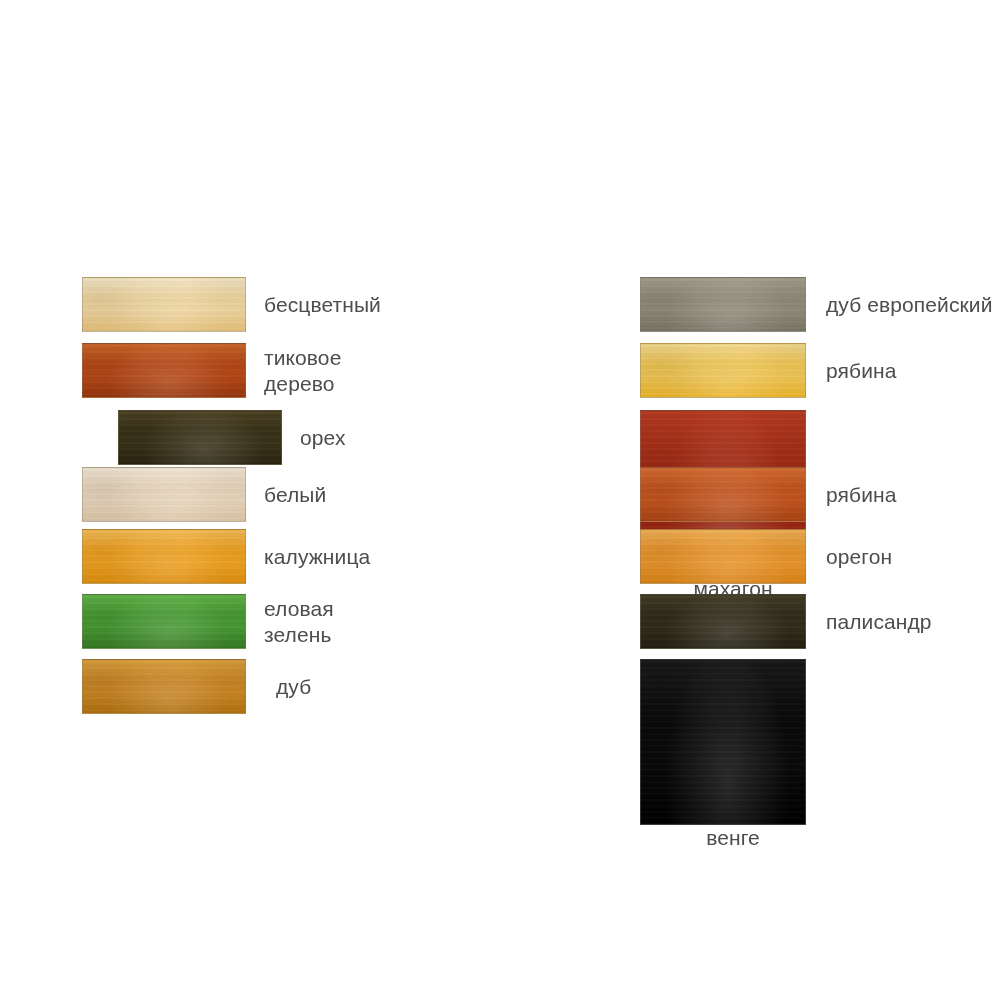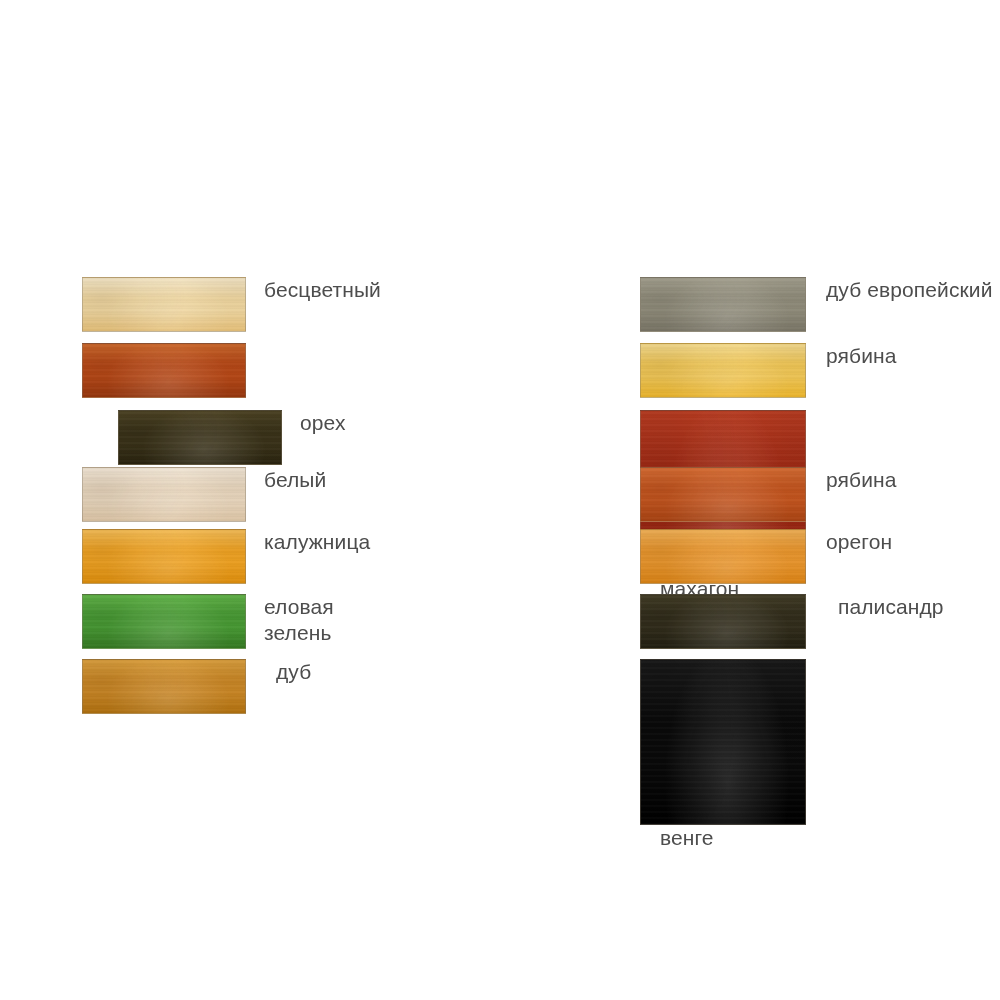--- a/index.html
+++ b/index.html
@@ -27,20 +27,21 @@
   .column {
     position: absolute;
     top: 277px;
   }
   .column.left  { left: 42px;  width: 380px; }
   .column.right { left: 600px; width: 400px; }
 
   .swatch-row {
     position: relative;
     display: flex;
+    align-items: center;
     padding-left: 40px;
   }
 
   .swatch {
     position: relative;
     width: 164px;
     height: 55px;
     flex: 0 0 164px;
     border: 1px solid rgba(120,110,95,0.45);
     box-sizing: border-box;
@@ -98,20 +99,22 @@
           <div class="figure"></div>
           <div class="grain"></div>
         </div>
         <div class="label">бесцветный</div>
       </div>
       <div class="swatch-row" style="position: absolute; top: 66px; left: 0px;">
         <div class="swatch" style="background: linear-gradient(rgb(208, 105, 44) 0%, rgb(187, 74, 23) 38%, rgb(187, 74, 23) 62%, rgb(152, 55, 14) 100%);">
           <div class="figure"></div>
           <div class="grain"></div>
         </div>
+        <div class="label">тиковое
+дерево</div>
       </div>
       <div class="swatch-row" style="position: absolute; top: 133px; left: 0px; margin-left: 36px;">
         <div class="swatch" style="background: linear-gradient(rgb(78, 68, 36) 0%, rgb(59, 51, 25) 38%, rgb(59, 51, 25) 62%, rgb(42, 36, 15) 100%);">
           <div class="figure"></div>
           <div class="grain"></div>
         </div>
         <div class="label">орех</div>
       </div>
       <div class="swatch-row" style="position: absolute; top: 190px; left: 0px;">
         <div class="swatch" style="background: linear-gradient(rgb(248, 236, 219) 0%, rgb(239, 220, 194) 38%, rgb(239, 220, 194) 62%, rgb(224, 200, 168) 100%);">
@@ -172,21 +175,21 @@
         </div>
         <div class="label">рябина</div>
       </div>
       <div class="swatch-row" style="position: absolute; top: 252px; left: 0px;">
         <div class="swatch" style="background: linear-gradient(rgb(247, 181, 88) 0%, rgb(240, 154, 46) 38%, rgb(240, 154, 46) 62%, rgb(221, 132, 21) 100%);">
           <div class="figure"></div>
           <div class="grain"></div>
         </div>
         <div class="label">орегон</div>
       </div>
-      <div class="swatch-row" style="position: absolute; top: 317px; left: 0px; gap: 12px;">
+      <div class="swatch-row" style="position: absolute; top: 317px; left: 0px;">
         <div class="swatch" style="background: linear-gradient(rgb(68, 62, 39) 0%, rgb(51, 46, 28) 38%, rgb(51, 46, 28) 62%, rgb(34, 31, 17) 100%);">
           <div class="figure"></div>
           <div class="grain"></div>
         </div>
         <div class="label">палисандр</div>
       </div>
       <div class="swatch-row" style="position: absolute; top: 382px; left: 0px; flex-direction: column;">
         <div class="swatch" style="background: linear-gradient(rgb(25, 25, 25) 0%, rgb(10, 10, 10) 38%, rgb(10, 10, 10) 62%, rgb(0, 0, 0) 100%);">
           <div class="figure"></div>
           <div class="grain"></div>

